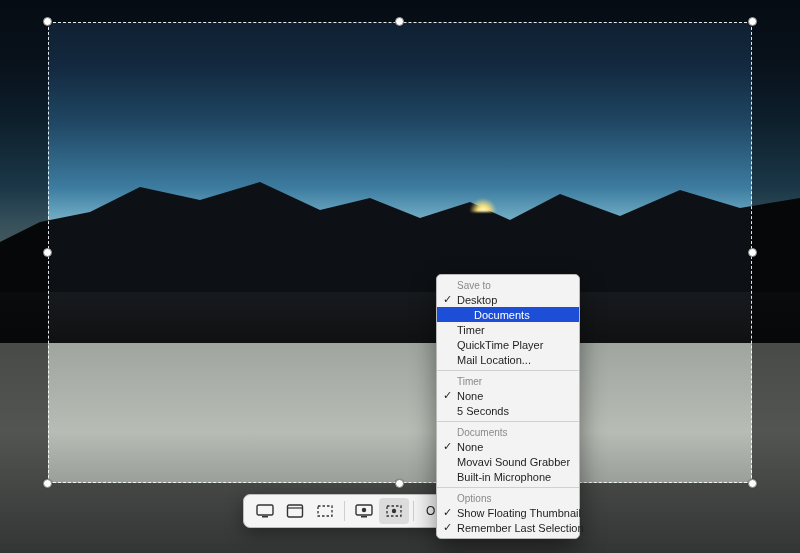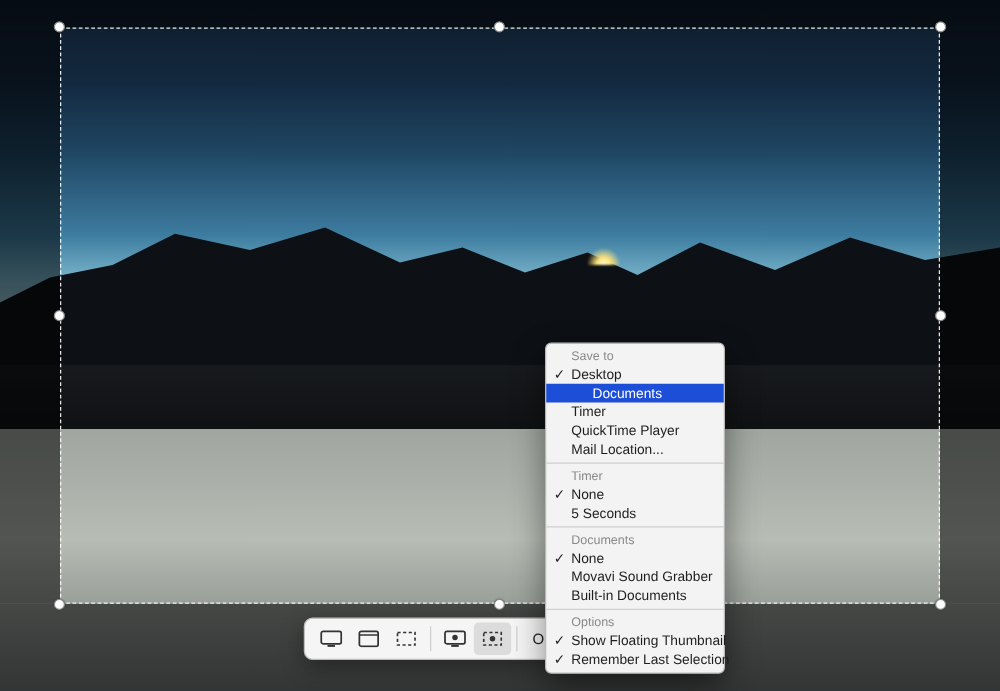--- a/index.html
+++ b/index.html
@@ -173,20 +173,20 @@
 
   <div class="menu-sep"></div>
   <div class="section-title">Timer</div>
   <div class="menu-item"><span class="check">✓</span><span>None</span></div>
   <div class="menu-item"><span>5 Seconds</span></div>
 
   <div class="menu-sep"></div>
   <div class="section-title">Documents</div>
   <div class="menu-item"><span class="check">✓</span><span>None</span></div>
   <div class="menu-item"><span>Movavi Sound Grabber</span></div>
-  <div class="menu-item"><span>Built-in Documents</span></div>
+  <div class="menu-item"><span>Built-in Microphone</span></div>
 
   <div class="menu-sep"></div>
   <div class="section-title">Options</div>
   <div class="menu-item"><span class="check">✓</span><span>Show Floating Thumbnail</span></div>
   <div class="menu-item"><span class="check">✓</span><span>Remember Last Selection</span></div>
 
 </div>
 
 </body></html>

